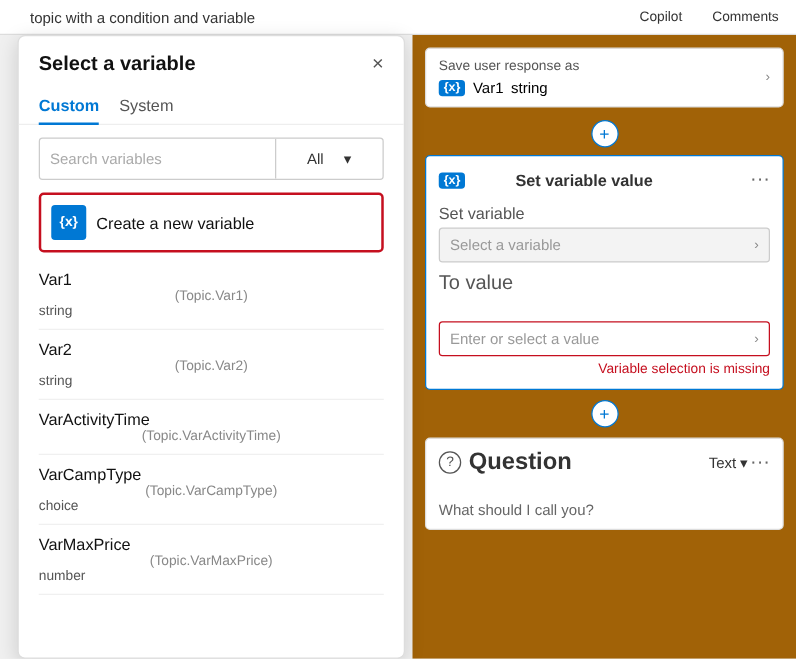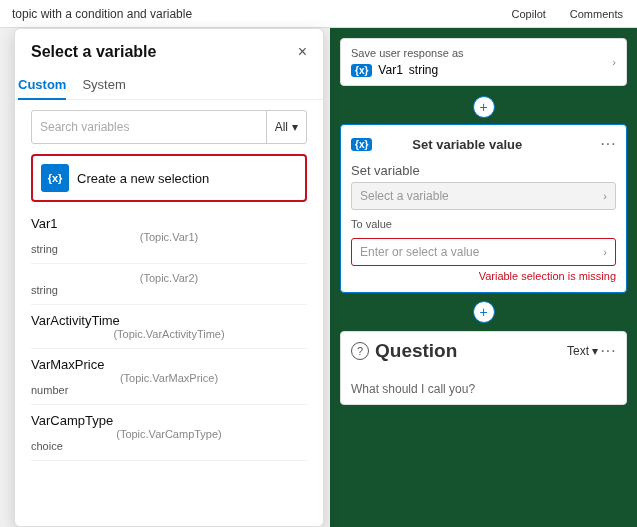--- a/index.html
+++ b/index.html
@@ -21,34 +21,34 @@
       background: #fff;
       border-bottom: 1px solid #ddd;
       display: flex;
       align-items: center;
       justify-content: flex-end;
       padding: 0 8px;
       gap: 12px;
     }
     .top-bar-title {
       position: absolute;
-      left: 12px;
+      left: 24px;
       font-size: 12px;
       color: #333;
       font-weight: 500;
     }
 
     
     .right-panel {
       position: absolute;
       top: 28px;
       left: 330px;
       right: 0;
       bottom: 0;
-      background: #14532d;
+      background: #a16207;
       padding: 10px;
     }
 
     
     .save-response-card {
       background: #fff;
       border: 1px solid #ddd;
       border-radius: 4px;
       padding: 8px 10px;
       margin-bottom: 10px;
@@ -141,23 +141,23 @@
       padding: 6px 8px;
       margin-bottom: 8px;
       cursor: pointer;
     }
     .select-variable-placeholder {
       color: #999;
       font-size: 12px;
     }
 
     .to-value-label {
-      font-size: 11px;
-      color: #555;
-      margin-bottom: 8px;
+      font-size: 16px;
+      color: #555;
+      margin-bottom: 21px;
       margin-top: 4px;
     }
     .to-value-input {
       display: flex;
       align-items: center;
       justify-content: space-between;
       background: #fff;
       border: 1.5px solid #c50f1f;
       border-radius: 3px;
       padding: 6px 8px;
@@ -262,21 +262,21 @@
     }
     .close-btn {
       cursor: pointer;
       color: #555;
       font-size: 16px;
     }
 
     
     .tabs {
       display: flex;
-      padding: 0 3px;
+      padding: 0 16px;
       margin-top: 10px;
       border-bottom: 1px solid #eee;
       gap: 16px;
     }
     .tab {
       padding: 6px 0;
       font-size: 13px;
       cursor: pointer;
       color: #555;
       border-bottom: 2px solid transparent;
@@ -304,25 +304,25 @@
       padding: 6px 8px;
       font-size: 12px;
       color: #333;
     }
     .search-input::placeholder {
       color: #aaa;
     }
     .all-dropdown {
       display: flex;
       align-items: center;
-      padding: 0 8px;
+      padding: 0 25px;
       border-left: 1px solid #ccc;
       font-size: 12px;
       cursor: pointer;
-      gap: 4px;
+      gap: 16px;
       color: #333;
       height: 32px;
     }
 
     
     .create-var-btn {
       margin: 0 16px 6px;
       display: flex;
       align-items: center;
       gap: 8px;
@@ -485,41 +485,42 @@
   <div class="search-bar">
     <input class="search-input" type="text" placeholder="Search variables" style="">
     <div class="all-dropdown">
       <span>All</span>
       <span>▾</span>
     </div>
   </div>
 
   <div class="create-var-btn">
     <div class="create-var-icon">{x}</div>
-    <span class="create-var-text">Create a new selection</span>
+    <span class="create-var-text">Create a new variable</span>
   </div>
 
   <div class="var-list">
     <div class="var-item">
       <div class="var-name">Var1</div>
       <div class="var-topic">(Topic.Var1)</div>
       <div class="var-type">string</div>
     </div>
     <div class="var-item">
+      <div class="var-name">Var2</div>
       <div class="var-topic">(Topic.Var2)</div>
       <div class="var-type">string</div>
     </div>
     <div class="var-item">
       <div class="var-name">VarActivityTime</div>
       <div class="var-topic">(Topic.VarActivityTime)</div>
+    </div>
+    <div class="var-item">
+      <div class="var-name">VarCampType</div>
+      <div class="var-topic">(Topic.VarCampType)</div>
+      <div class="var-type">choice</div>
     </div>
     <div class="var-item">
       <div class="var-name">VarMaxPrice</div>
       <div class="var-topic">(Topic.VarMaxPrice)</div>
       <div class="var-type">number</div>
     </div>
-    <div class="var-item">
-      <div class="var-name">VarCampType</div>
-      <div class="var-topic">(Topic.VarCampType)</div>
-      <div class="var-type">choice</div>
-    </div>
   </div>
 </div>
 
 </body></html>

